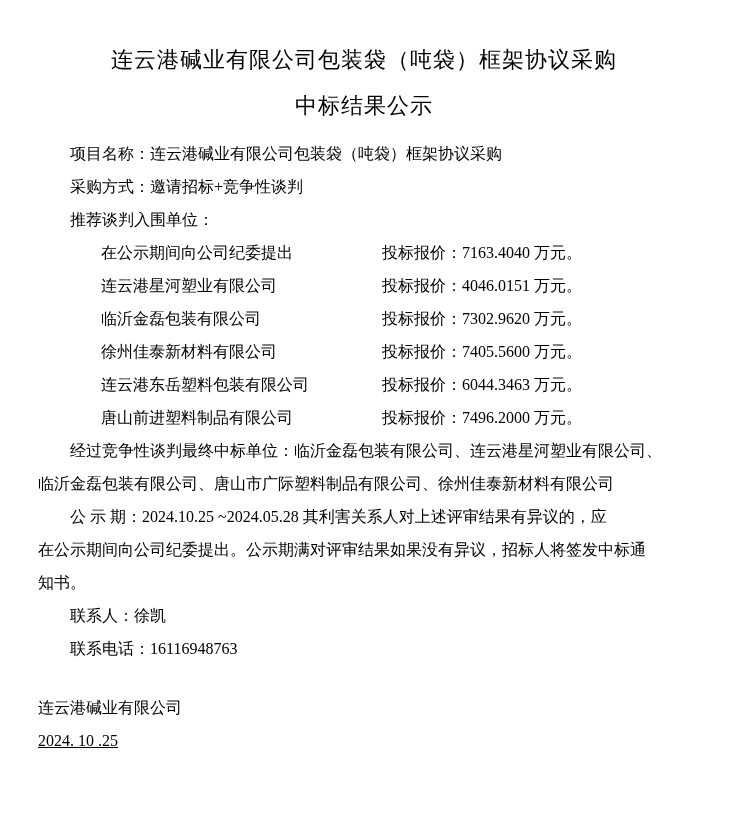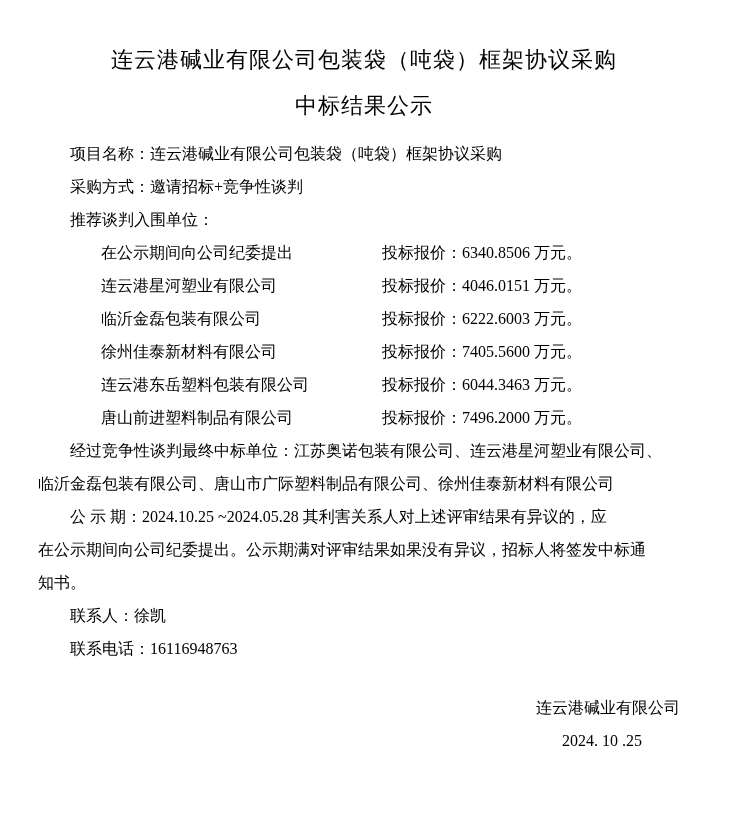--- a/index.html
+++ b/index.html
@@ -46,72 +46,73 @@
   }
   .bidder-company {
     width: 281px;
     flex: 0 0 281px;
   }
   .bidder-price {
     flex: 1;
   }
   .footer {
     margin-top: 26px;
-    text-align: right;
+    text-align: left;
   }
   .footer-company {
     padding-right: 10px;
   }
   .footer-date {
     padding-right: 48px;
+    text-decoration: underline;
   }
 </style>
 </head>
 <body>
 
 <div class="page">
 
   <h1 class="doc-title">
     <div>连云港碱业有限公司包装袋（吨袋）框架协议采购</div>
     <div>中标结果公示</div>
   </h1>
 
   <p class="para indent">项目名称：连云港碱业有限公司包装袋（吨袋）框架协议采购</p>
   <p class="para indent">采购方式：邀请招标+竞争性谈判</p>
   <p class="para indent">推荐谈判入围单位：</p>
 
   <div class="bidder-list">
     <div class="bidder-row">
       <span class="bidder-company">在公示期间向公司纪委提出</span>
-      <span class="bidder-price">投标报价：6340.8506 万元。</span>
+      <span class="bidder-price">投标报价：7163.4040 万元。</span>
     </div>
     <div class="bidder-row">
       <span class="bidder-company">连云港星河塑业有限公司</span>
       <span class="bidder-price">投标报价：4046.0151 万元。</span>
     </div>
     <div class="bidder-row">
       <span class="bidder-company">临沂金磊包装有限公司</span>
-      <span class="bidder-price">投标报价：6222.6003 万元。</span>
+      <span class="bidder-price">投标报价：7302.9620 万元。</span>
     </div>
     <div class="bidder-row">
       <span class="bidder-company">徐州佳泰新材料有限公司</span>
       <span class="bidder-price">投标报价：7405.5600 万元。</span>
     </div>
     <div class="bidder-row">
       <span class="bidder-company">连云港东岳塑料包装有限公司</span>
       <span class="bidder-price">投标报价：6044.3463 万元。</span>
     </div>
     <div class="bidder-row">
       <span class="bidder-company">唐山前进塑料制品有限公司</span>
       <span class="bidder-price">投标报价：7496.2000 万元。</span>
     </div>
   </div>
 
   <div class="para">
-    <div class="line indent">经过竞争性谈判最终中标单位：江苏奥诺包装有限公司、连云港星河塑业有限公司、</div>
+    <div class="line indent">经过竞争性谈判最终中标单位：临沂金磊包装有限公司、连云港星河塑业有限公司、</div>
     <div class="line">临沂金磊包装有限公司、唐山市广际塑料制品有限公司、徐州佳泰新材料有限公司</div>
   </div>
 
   <div class="para">
     <div class="line indent">公 示 期：2024.10.25 ~2024.05.28 其利害关系人对上述评审结果有异议的，应</div>
     <div class="line">在公示期间向公司纪委提出。公示期满对评审结果如果没有异议，招标人将签发中标通</div>
     <div class="line">知书。</div>
   </div>
 
   <p class="para indent">联系人：徐凯</p>

